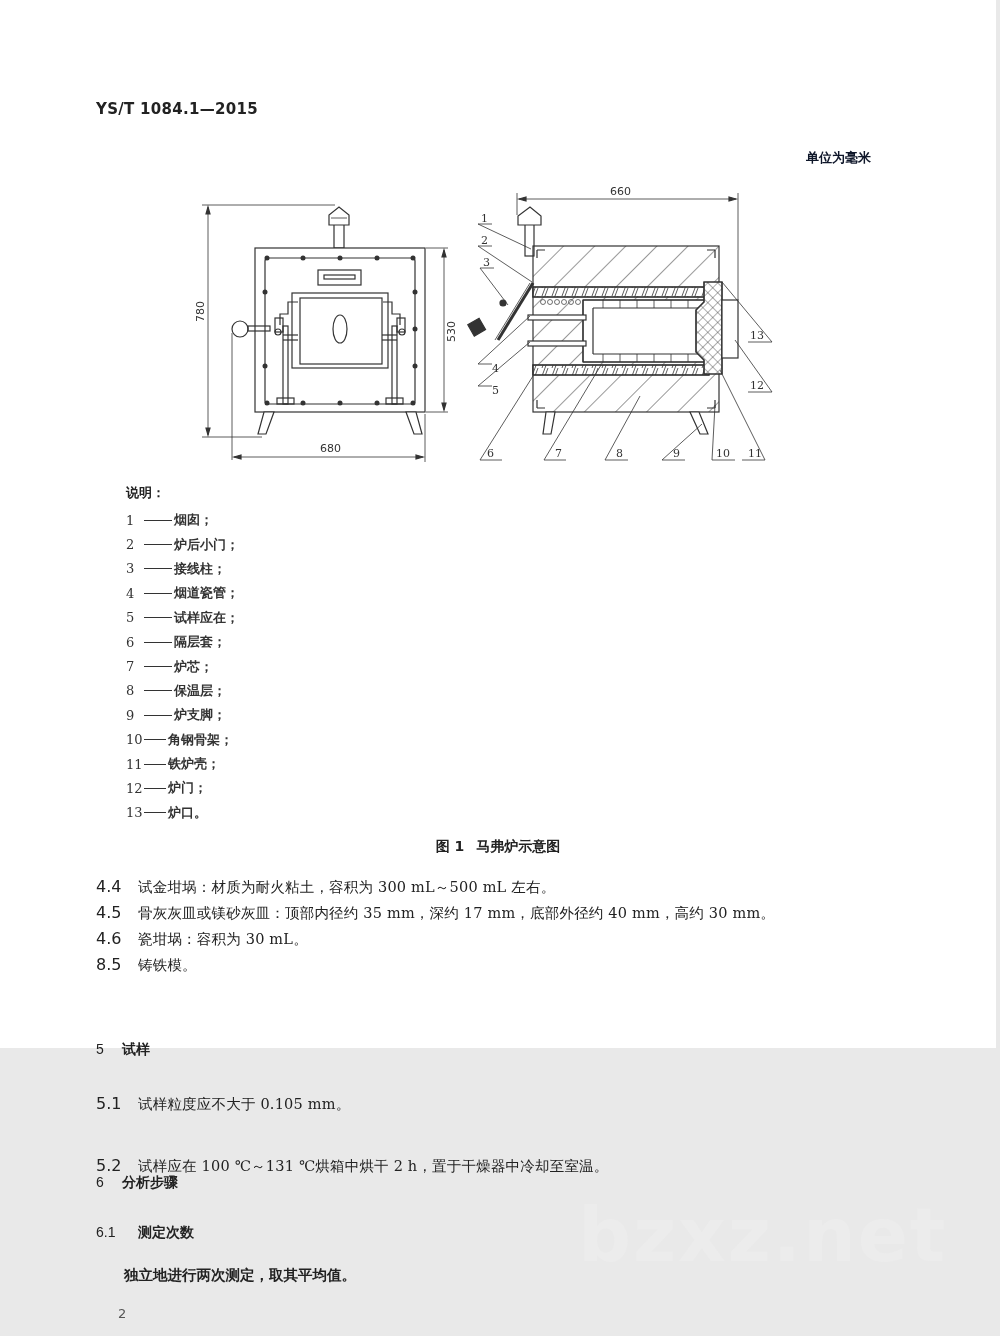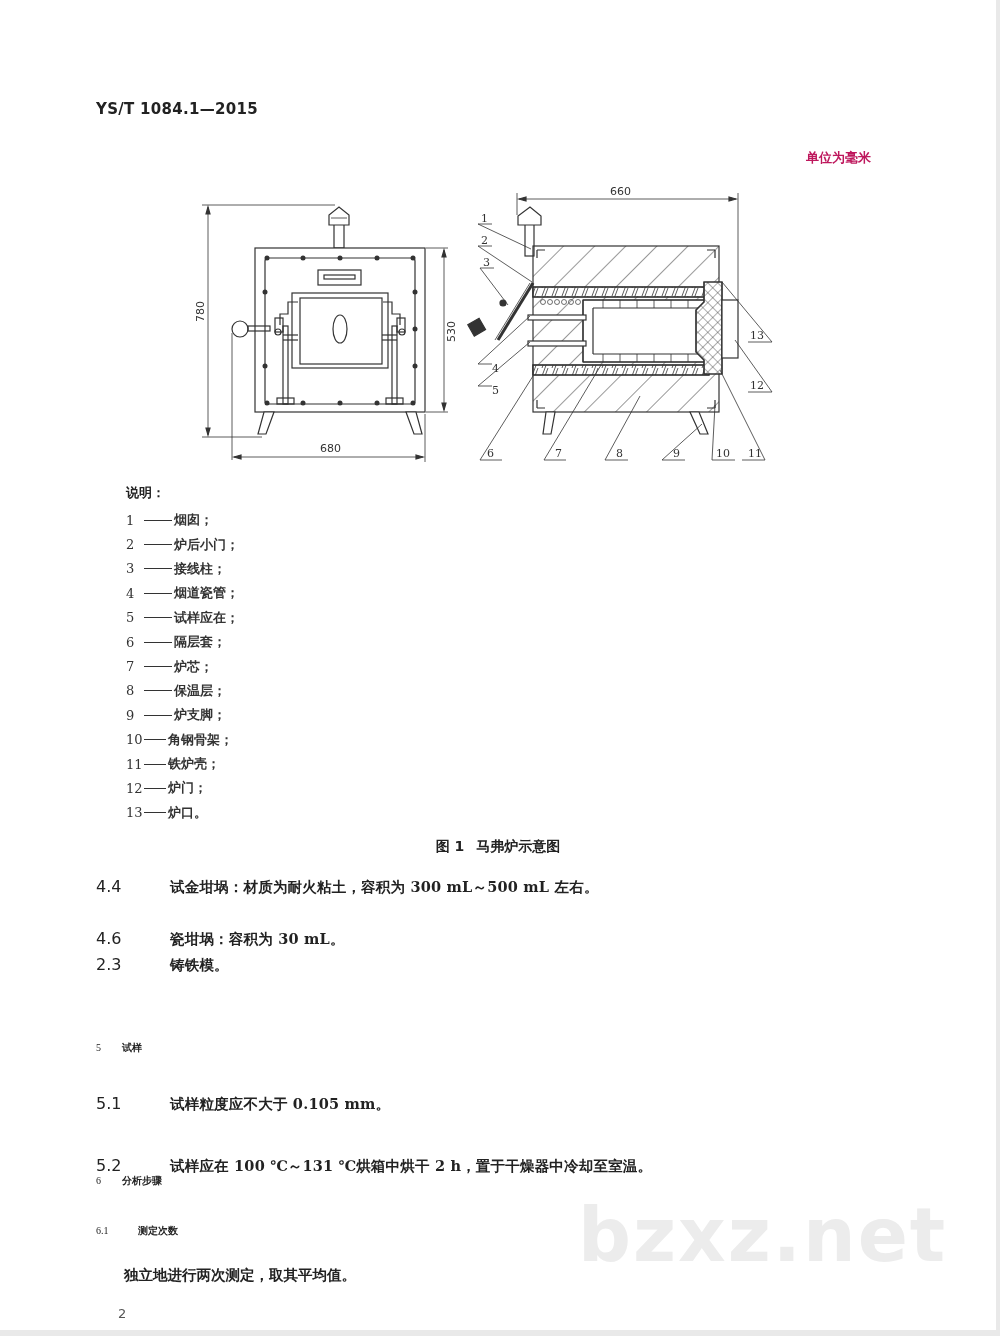--- a/index.html
+++ b/index.html
@@ -3,49 +3,49 @@
 <meta charset="utf-8">
 <style>
   html, body { margin: 0; padding: 0; }
   body {
     width: 1000px; height: 1336px; position: relative; overflow: hidden;
     background: #e9e9e9;
     font-family: "DejaVu Serif", "Liberation Serif", serif;
     color: #222;
   }
   .page {
-    position: absolute; left: 0; top: 0; width: 996px; height: 1330px;
+    position: absolute; left: 0; top: 0; width: 996px; height: 1048px;
     background: #ffffff;
   }
   .abs { position: absolute; white-space: nowrap; }
   .std-code {
     left: 96px; top: 100px; font-family: "DejaVu Sans", "Liberation Sans", sans-serif;
     font-weight: bold; font-size: 15px; letter-spacing: 0.3px;
   }
-  .unit { left: 806px; top: 149px; font-size: 13px; font-weight: bold; color: #be185d; }
+  .unit { left: 806px; top: 149px; font-size: 13px; font-weight: bold; color: #0f172a; }
   .figure-svg { position: absolute; left: 180px; top: 170px; }
   .legend-title { left: 126px; top: 484px; font-size: 13px; font-weight: bold; }
   .legend { position: absolute; left: 126px; top: 508px; }
   .legend-row { height: 24.4px; font-size: 13px; display: flex; align-items: center; color: #333; }
   .legend-num { display: inline-block; width: 18px; text-align: left; }
   .legend-dash { display: inline-block; width: 28px; border-top: 1px solid #333; margin: 0 2px 0 0; }
   .legend-num.two + .legend-dash { width: 22px; }
   .legend-text { font-weight: bold; }
   .caption {
     left: 0; width: 996px; top: 838px; text-align: center;
     font-family: "DejaVu Sans", "Liberation Sans", sans-serif; font-weight: bold; font-size: 14px;
   }
   .caption span { margin: 0 6px; text-align: center; }
   .clause { position: absolute; left: 96px; font-size: 14.5px; display: flex; align-items: baseline; }
   .clause-num {
     font-family: "DejaVu Sans", "Liberation Sans", sans-serif; width: 42px; font-size: 16px;
   }
-  .clause-text { font-weight: bold; letter-spacing: 0.2px; margin-left: 32px; }
-  .heading { position: absolute; left: 96px; font-family: Liberation Serif, serif;
-    font-weight: bold; font-size: 10px; }
+  .clause-text { font-weight: normal; letter-spacing: 0.2px; }
+  .heading { position: absolute; left: 96px; font-family: Liberation Sans, sans-serif;
+    font-weight: bold; font-size: 14px; }
   .heading .hn { display: inline-block; width: 26px; font-weight: normal; }
   .heading.sub .hn { width: 42px; }
   .para { left: 124px; top: 1266px; font-size: 14.5px; font-weight: bold; }
   .page-num { left: 118px; top: 1306px; font-family: "DejaVu Sans", "Liberation Sans", sans-serif; font-size: 13px; color: #555; }
   .watermark {
     left: 578px; top: 1192px; font-family: "DejaVu Sans", "Liberation Sans", sans-serif;
     font-weight: bold; font-size: 74px; color: #ececec; letter-spacing: 2px;
   }
 </style>
 </head>
@@ -332,26 +332,30 @@
   </div>
 
   <div class="abs caption">
     <span>图 1</span><span>马弗炉示意图</span>
   </div>
 
   <div class="clause" style="top:877px">
       <span class="clause-num">4.4</span>
       <span class="clause-text">试金坩埚：材质为耐火粘土，容积为 300 mL～500 mL 左右。</span>
     </div>
+  <div class="clause" style="top:903px">
+      <span class="clause-num">4.5</span>
+      <span class="clause-text">骨灰灰皿或镁砂灰皿：顶部内径约 35 mm，深约 17 mm，底部外径约 40 mm，高约 30 mm。</span>
+    </div>
   <div class="clause" style="top:929px">
       <span class="clause-num">4.6</span>
       <span class="clause-text">瓷坩埚：容积为 30 mL。</span>
     </div>
   <div class="clause" style="top:955px">
-      <span class="clause-num">2.3</span>
+      <span class="clause-num">8.5</span>
       <span class="clause-text">铸铁模。</span>
     </div>
 
   <div class="heading" style="top:1041px"><span class="hn">5</span><span>试样</span></div>
   <div class="clause" style="top:1094px">
       <span class="clause-num">5.1</span>
       <span class="clause-text">试样粒度应不大于 0.105 mm。</span>
     </div>
   <div class="clause" style="top:1156px">
       <span class="clause-num">5.2</span>

